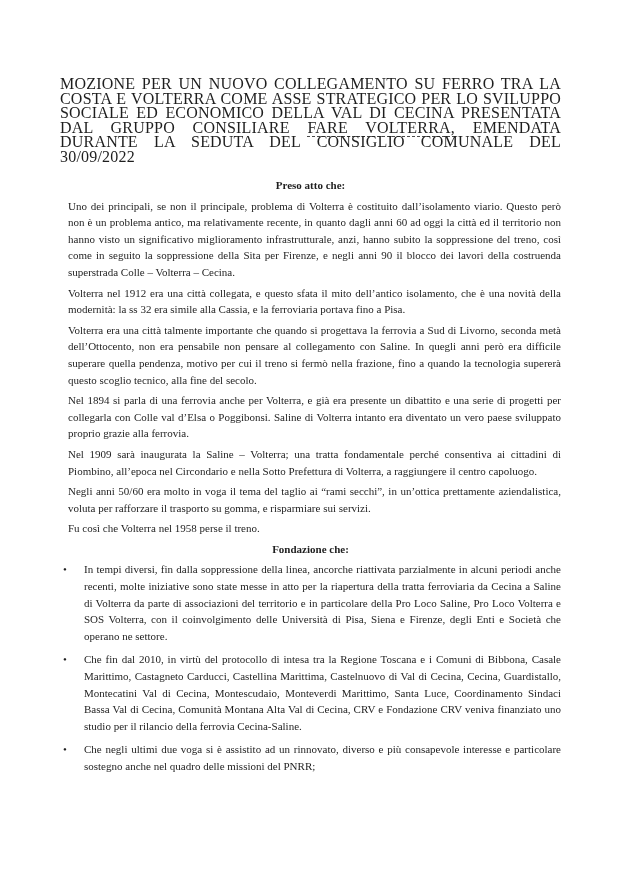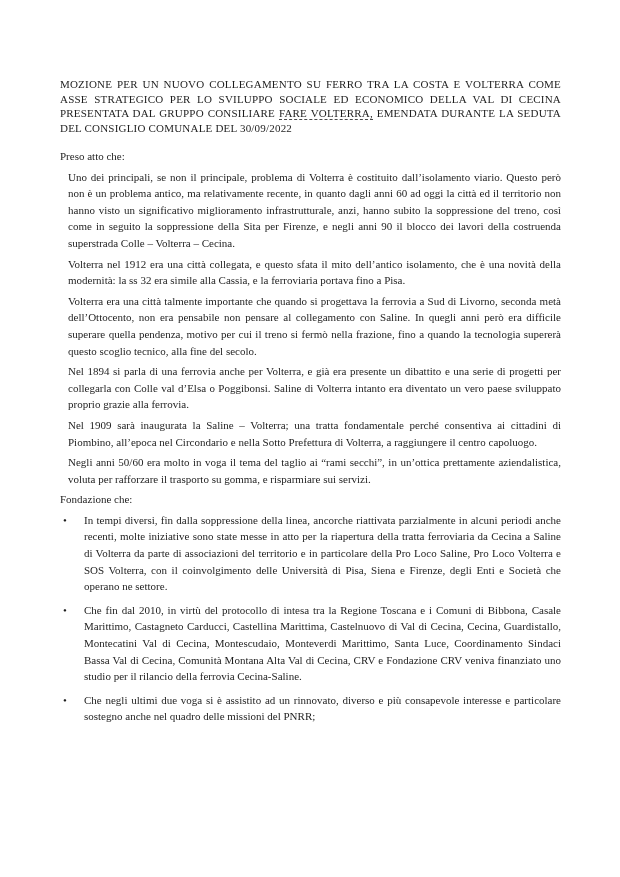--- a/index.html
+++ b/index.html
@@ -13,42 +13,42 @@
     height: 877px;
     box-sizing: border-box;
     background: #ffffff;
     padding: 77px 59px 0 60px;
     overflow: hidden;
     font-family: "Liberation Serif", "DejaVu Serif", serif;
     color: #1e1e1e;
     -webkit-font-smoothing: antialiased;
   }
   .doc-title {
-    font-size: 11px;
+    font-size: 16px;
     line-height: 14.5px;
     font-weight: normal;
     text-align: justify;
     letter-spacing: 0.2px;
     margin: 0 0 13px 0;
   }
   .doc-title .underlined {
     border-bottom: 1px dashed #4a4a4a;
   }
   .para {
     font-size: 11px;
     line-height: 16.6px;
     text-align: justify;
     margin: 0 0 4px 8px;
   }
   .section-heading {
     font-size: 11px;
     line-height: 16.6px;
-    text-align: left;
+    text-align: center;
     margin: 0 0 4px 0;
-    font-weight: normal;
+    font-weight: bold;
   }
   .bullet-list {
     margin: 2px 0 0 0;
     padding: 0;
   }
   .bullet-item {
     position: relative;
     padding-left: 24px;
     font-size: 11px;
     line-height: 16.6px;
@@ -70,20 +70,21 @@
   <h1 class="doc-title"><span>MOZIONE PER UN NUOVO COLLEGAMENTO SU FERRO TRA LA COSTA E VOLTERRA COME ASSE STRATEGICO PER LO SVILUPPO SOCIALE ED ECONOMICO DELLA VAL DI CECINA PRESENTATA DAL GRUPPO CONSILIARE </span><span class="underlined">FARE VOLTERRA,</span><span> EMENDATA DURANTE LA SEDUTA DEL CONSIGLIO COMUNALE DEL 30/09/2022</span></h1>
 
   <p class="section-heading">Preso atto che:</p>
 
   <p class="para">Uno dei principali, se non il principale, problema di Volterra è costituito dall’isolamento viario. Questo però non è un problema antico, ma relativamente recente, in quanto dagli anni 60 ad oggi la città ed il territorio non hanno visto un significativo miglioramento infrastrutturale, anzi, hanno subito la soppressione del treno, così come in seguito la soppressione della Sita per Firenze, e negli anni 90 il blocco dei lavori della costruenda superstrada Colle – Volterra – Cecina.</p>
   <p class="para">Volterra nel 1912 era una città collegata, e questo sfata il mito dell’antico isolamento, che è una novità della modernità: la ss 32 era simile alla Cassia, e la ferroviaria portava fino a Pisa.</p>
   <p class="para">Volterra era una città talmente importante che quando si progettava la ferrovia a Sud di Livorno, seconda metà dell’Ottocento, non era pensabile non pensare al collegamento con Saline. In quegli anni però era difficile superare quella pendenza, motivo per cui il treno si fermò nella frazione, fino a quando la tecnologia supererà questo scoglio tecnico, alla fine del secolo.</p>
   <p class="para">Nel 1894 si parla di una ferrovia anche per Volterra, e già era presente un dibattito e una serie di progetti per collegarla con Colle val d’Elsa o Poggibonsi. Saline di Volterra intanto era diventato un vero paese sviluppato proprio grazie alla ferrovia.</p>
   <p class="para">Nel 1909 sarà inaugurata la Saline – Volterra; una tratta fondamentale perché consentiva ai cittadini di Piombino, all’epoca nel Circondario e nella Sotto Prefettura di Volterra, a raggiungere il centro capoluogo.</p>
   <p class="para">Negli anni 50/60 era molto in voga il tema del taglio ai “rami secchi”, in un’ottica prettamente aziendalistica, voluta per rafforzare il trasporto su gomma, e risparmiare sui servizi.</p>
+  <p class="para">Fu così che Volterra nel 1958 perse il treno.</p>
 
   <p class="section-heading">Fondazione che:</p>
 
   <div class="bullet-list">
     <div class="bullet-item">
       <span class="bullet-marker">•</span>
       <span>In tempi diversi, fin dalla soppressione della linea, ancorche riattivata parzialmente in alcuni periodi anche recenti, molte iniziative sono state messe in atto per la riapertura della tratta ferroviaria da Cecina a Saline di Volterra da parte di associazioni del territorio e in particolare della Pro Loco Saline, Pro Loco Volterra e SOS Volterra, con il coinvolgimento delle Università di Pisa, Siena e Firenze, degli Enti e Società che operano ne settore.</span>
     </div>
     <div class="bullet-item">
       <span class="bullet-marker">•</span>

